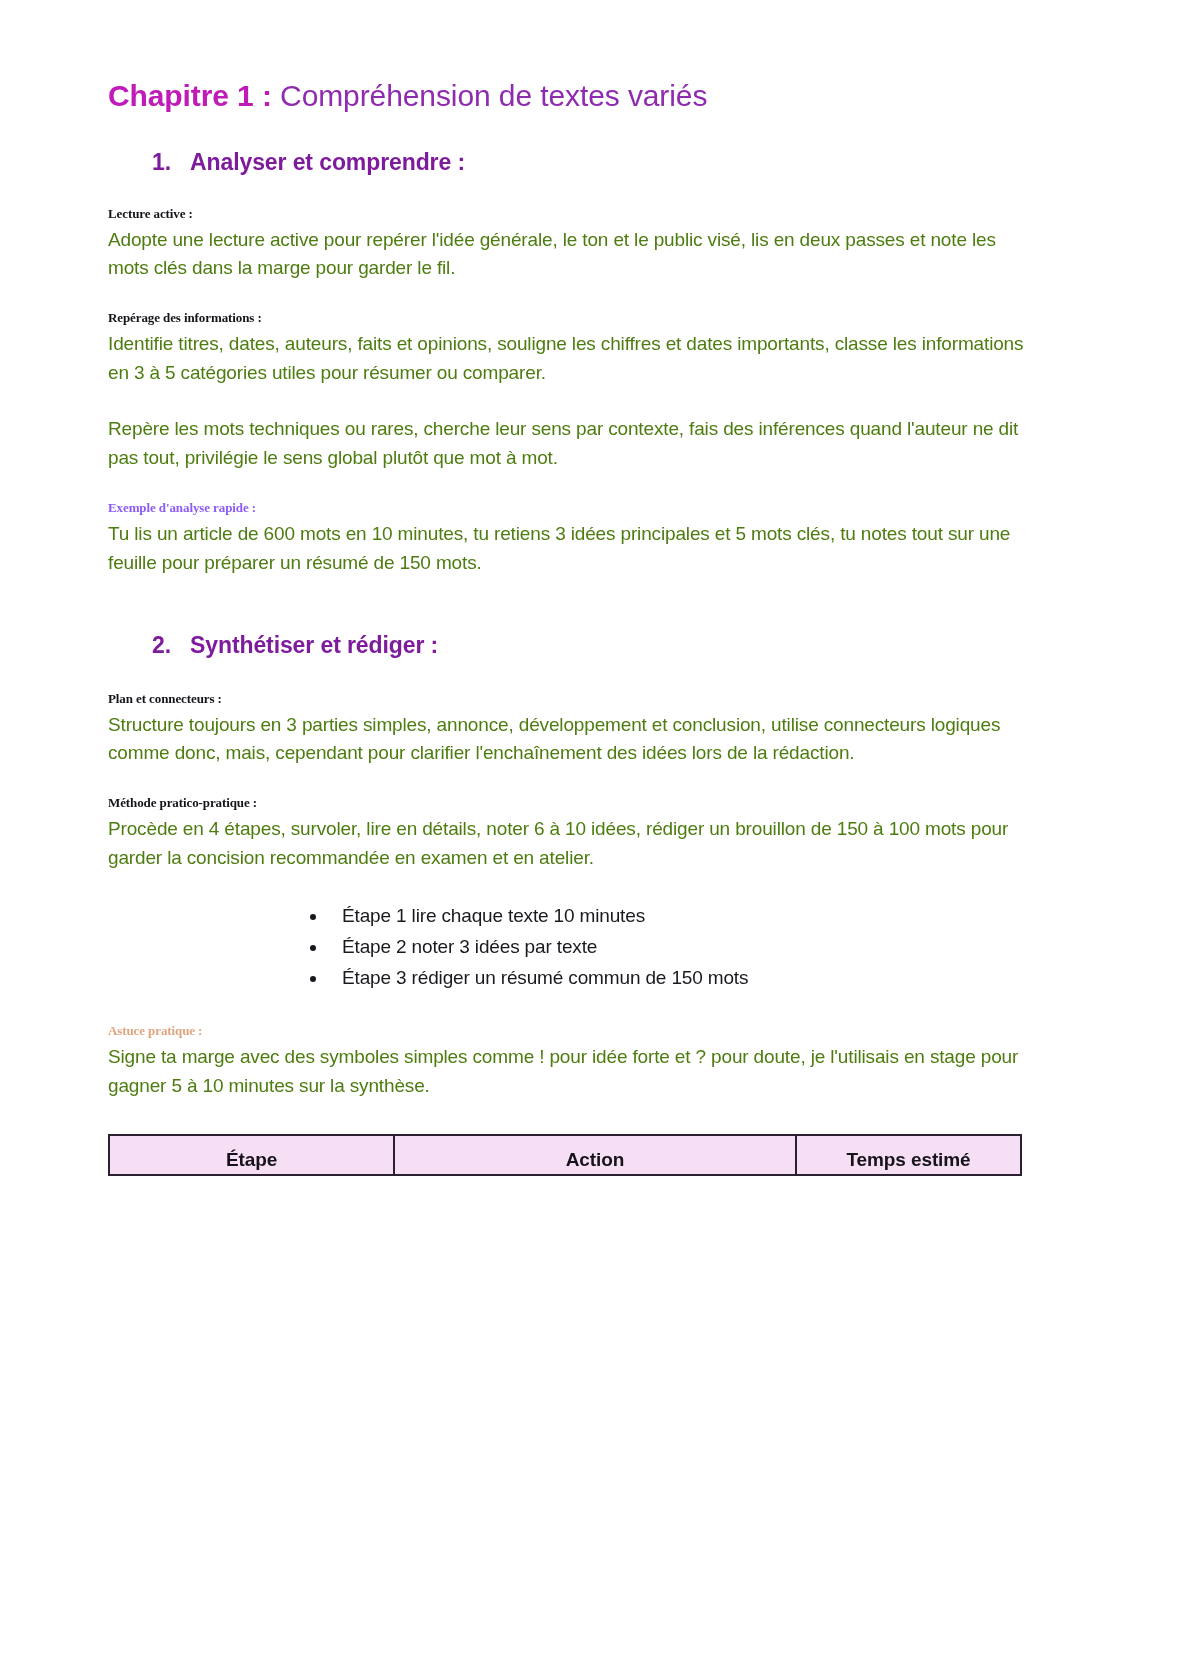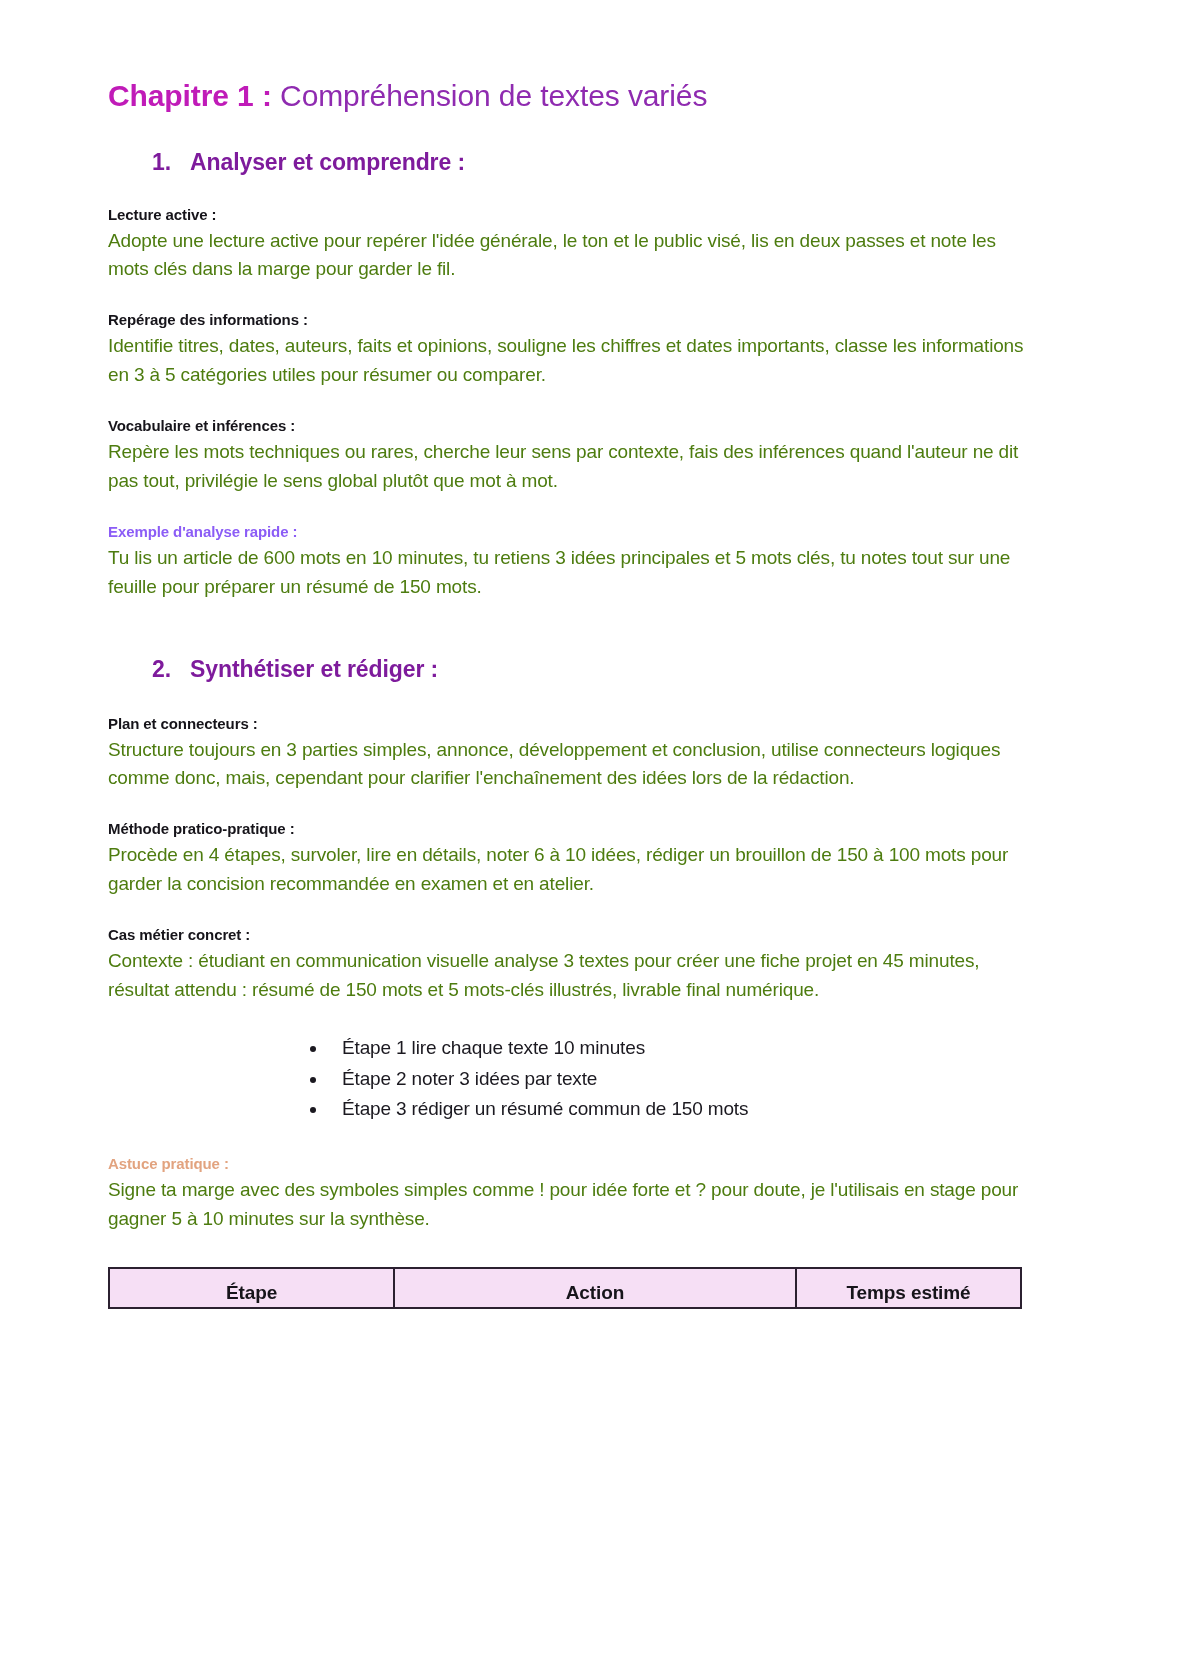--- a/index.html
+++ b/index.html
@@ -66,25 +66,26 @@
     margin-top: 54px;
     margin-bottom: 32px;
   }
 
   
   .block {
     margin: 0 0 27px 0;
     max-width: 928px;
   }
   .block-title {
-    font-size: 15px;
+    font-size: 13px;
     font-weight: 700;
     color: #16141a;
     margin: 0 0 4px 0;
     letter-spacing: -0.1px;
+    font-family: Liberation Serif, serif;
   }
   .block-title.accent-green { color: #8b5cf6; }
   .block-title.accent-orange { color: #e2a37f; }
 
   .block-body {
     font-size: 19px;
     line-height: 1.52;
     color: #4d7c0f;
     margin: 0;
     letter-spacing: -0.15px;
@@ -156,21 +157,20 @@
     <div class="block-title">Lecture active :</div>
     <p class="block-body">Adopte une lecture active pour repérer l'idée générale, le ton et le public visé, lis en deux passes et note les mots clés dans la marge pour garder le fil.</p>
   </div>
 
   <div class="block">
     <div class="block-title">Repérage des informations :</div>
     <p class="block-body">Identifie titres, dates, auteurs, faits et opinions, souligne les chiffres et dates importants, classe les informations en 3 à 5 catégories utiles pour résumer ou comparer.</p>
   </div>
 
   <div class="block">
-    <div class="block-title">Vocabulaire et inférences :</div>
     <p class="block-body">Repère les mots techniques ou rares, cherche leur sens par contexte, fais des inférences quand l'auteur ne dit pas tout, privilégie le sens global plutôt que mot à mot.</p>
   </div>
 
   <div class="block">
     <div class="block-title accent-green">Exemple d'analyse rapide :</div>
     <p class="block-body">Tu lis un article de 600 mots en 10 minutes, tu retiens 3 idées principales et 5 mots clés, tu notes tout sur une feuille pour préparer un résumé de 150 mots.</p>
   </div>
 
   <div class="section-heading second">
     <span class="sec-num">2.</span>
@@ -180,24 +180,20 @@
   <div class="block">
     <div class="block-title">Plan et connecteurs :</div>
     <p class="block-body">Structure toujours en 3 parties simples, annonce, développement et conclusion, utilise connecteurs logiques comme donc, mais, cependant pour clarifier l'enchaînement des idées lors de la rédaction.</p>
   </div>
 
   <div class="block">
     <div class="block-title">Méthode pratico-pratique :</div>
     <p class="block-body">Procède en 4 étapes, survoler, lire en détails, noter 6 à 10 idées, rédiger un brouillon de 150 à 100 mots pour garder la concision recommandée en examen et en atelier.</p>
   </div>
 
-  <div class="block">
-    <div class="block-title">Cas métier concret :</div>
-    <p class="block-body">Contexte : étudiant en communication visuelle analyse 3 textes pour créer une fiche projet en 45 minutes, résultat attendu : résumé de 150 mots et 5 mots-clés illustrés, livrable final numérique.</p>
-  </div>
 
   <ul class="bullets">
     <li>Étape 1 lire chaque texte 10 minutes</li>
     <li>Étape 2 noter 3 idées par texte</li>
     <li>Étape 3 rédiger un résumé commun de 150 mots</li>
   </ul>
 
   <div class="block">
     <div class="block-title accent-orange">Astuce pratique :</div>
     <p class="block-body">Signe ta marge avec des symboles simples comme ! pour idée forte et ? pour doute, je l'utilisais en stage pour gagner 5 à 10 minutes sur la synthèse.</p>

